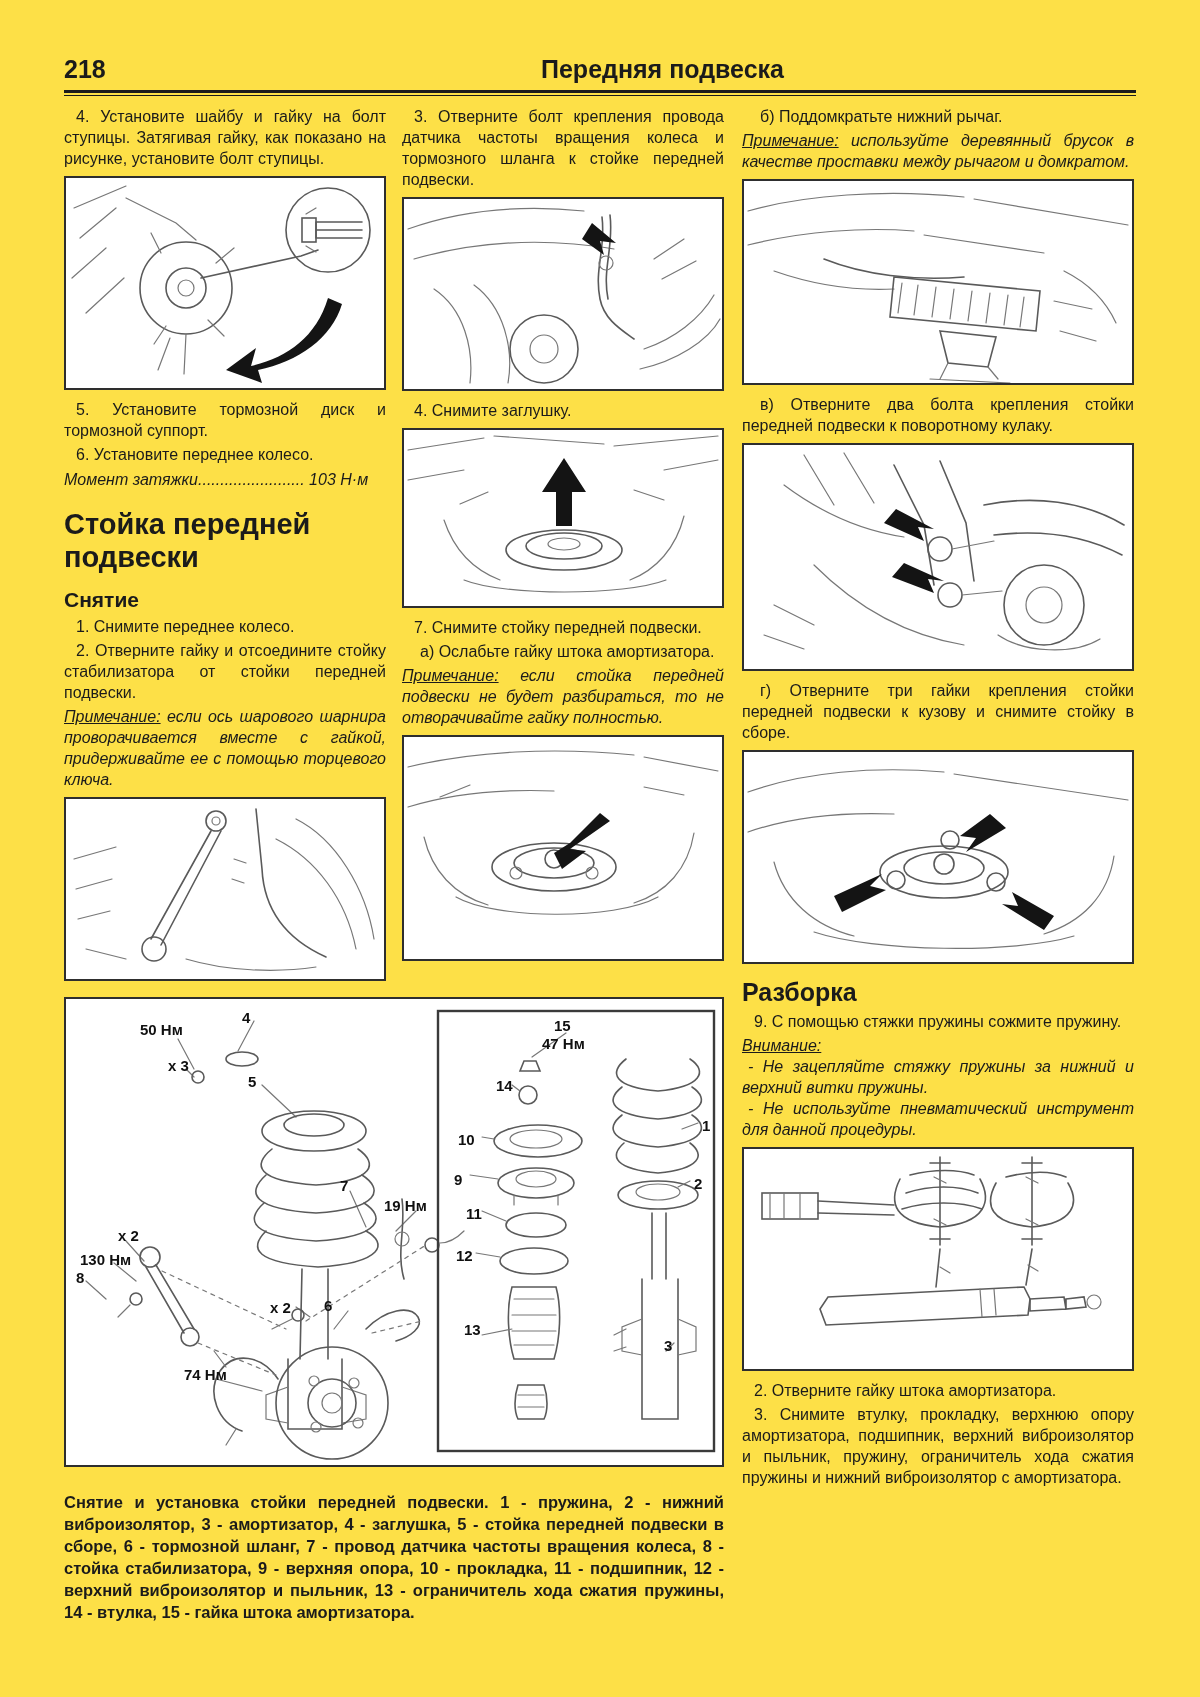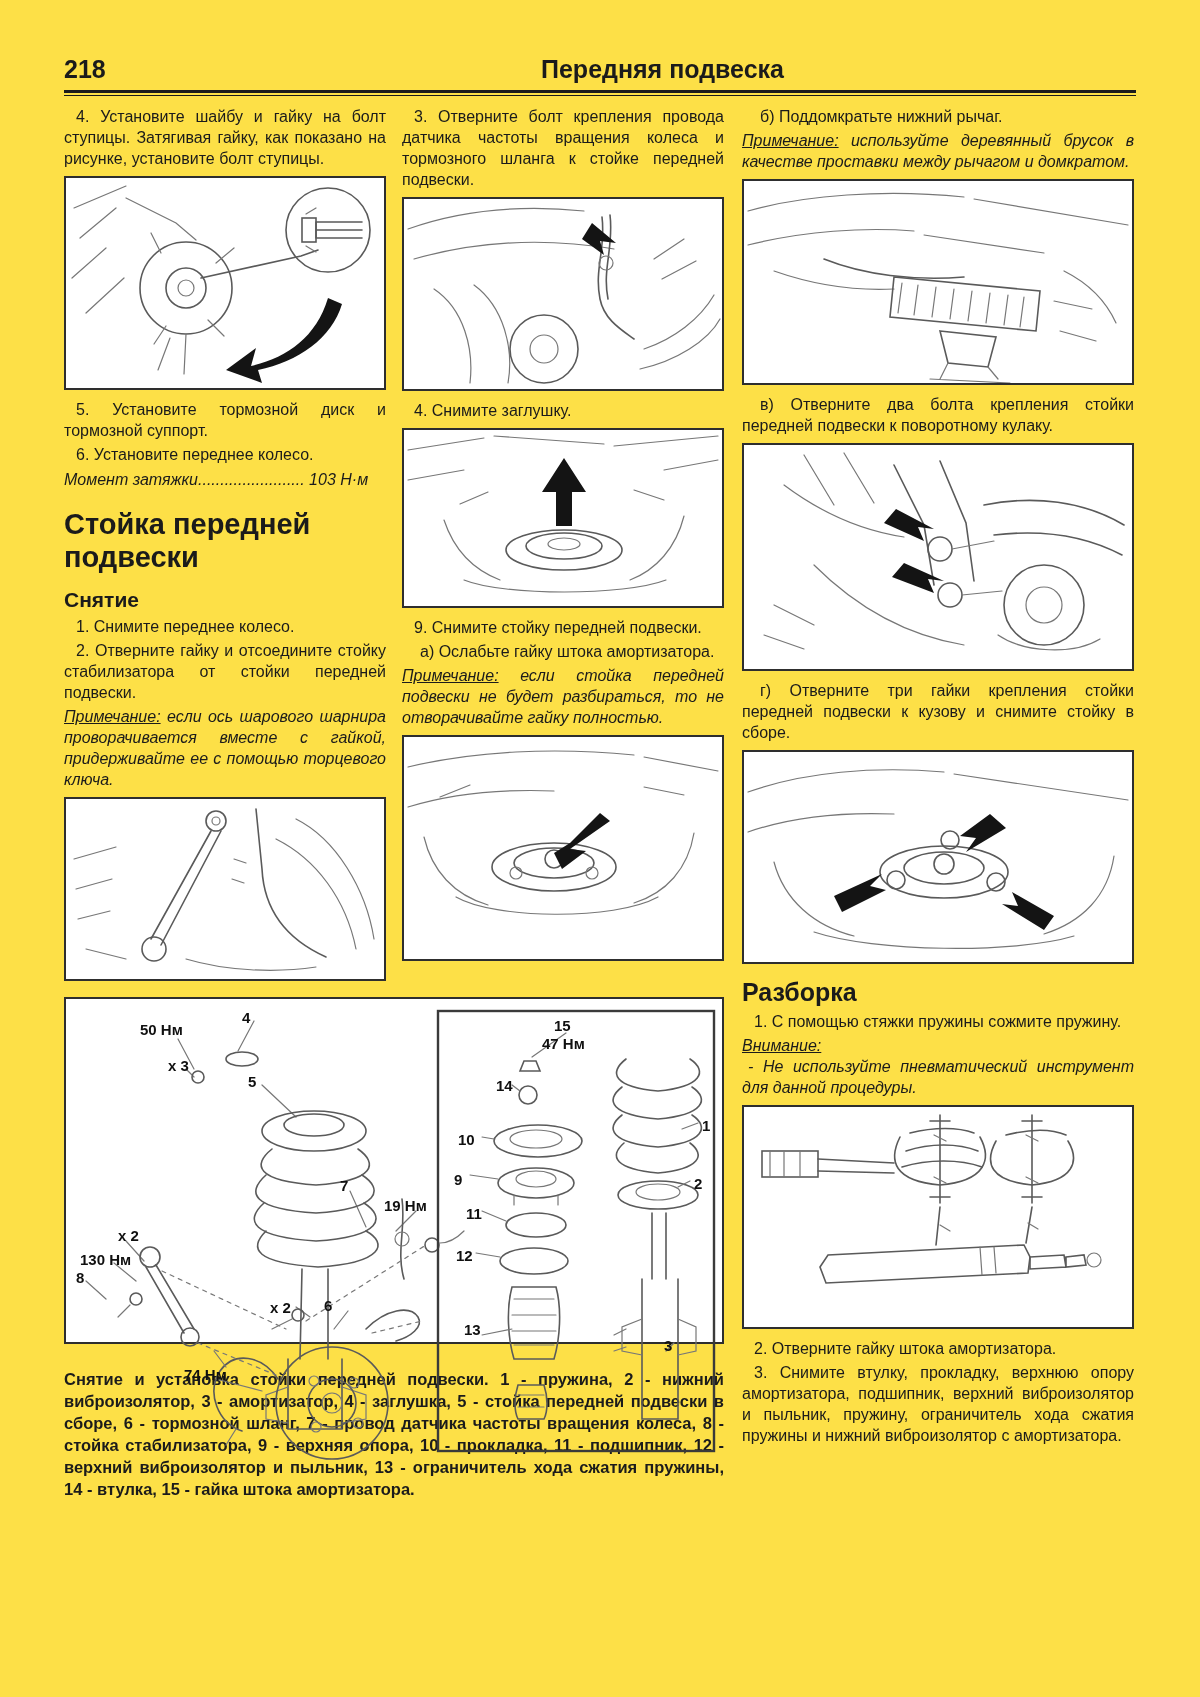--- a/index.html
+++ b/index.html
@@ -124,41 +124,41 @@
               <path class="sketch2" d="M4 20 L80 8 M90 6 L200 14 M210 16 L314 6 M4 50 L60 40 M260 40 L314 30"></path>
               <ellipse class="sketch" cx="160" cy="120" rx="58" ry="20"></ellipse>
               <ellipse class="sketch" cx="160" cy="116" rx="38" ry="13"></ellipse>
               <ellipse class="sketch2" cx="160" cy="114" rx="16" ry="6"></ellipse>
               <path class="blk" d="M152 96 L152 62 L138 62 L160 28 L182 62 L168 62 L168 96 Z"></path>
               <path class="sketch2" d="M60 150 C100 166 220 166 262 150 M40 90 C50 120 70 140 96 150 M280 86 C272 118 252 140 226 150"></path>
               <path class="sketch2" d="M230 60 L260 70 M84 62 L56 74"></path>
             </svg>
           </div>
 
-          <p class="step">9. Снимите стойку передней подвески.</p>
+          <p class="step">7. Снимите стойку передней подвески.</p>
           <p class="lettered">а) Ослабьте гайку штока амортизатора.</p>
           <p class="note"><span class="nlabel">Примечание:</span><span> если стойка передней подвески не будет разбираться, то не отворачивайте гайку полностью.</span></p>
 
           <div class="fig" style="height:226px;">
             <svg width="318" height="222" viewBox="0 0 318 222">
               <path class="sketch2" d="M4 30 C70 14 150 10 230 18 M240 20 L314 34 M4 70 C50 56 100 52 150 54"></path>
               <ellipse class="sketch" cx="150" cy="130" rx="62" ry="24"></ellipse>
               <ellipse class="sketch" cx="150" cy="126" rx="40" ry="15"></ellipse>
               <circle class="sketch" cx="150" cy="122" r="9"></circle>
               <circle class="sketch2" cx="112" cy="136" r="6"></circle>
               <circle class="sketch2" cx="188" cy="136" r="6"></circle>
               <path class="blk" d="M206 84 L166 112 L182 114 L158 132 L150 116 L166 106 L196 76 Z"></path>
               <path class="sketch2" d="M52 160 C90 182 210 184 254 160 M20 100 C28 134 50 158 84 168 M290 96 C284 132 262 156 230 166"></path>
               <path class="sketch2" d="M240 50 L280 58 M66 48 L36 60"></path>
             </svg>
           </div>
         </div>
       </div>
 
-      <div class="fig" style="height:347px;">
+      <div class="fig" style="height:470px;">
         <svg width="656" height="466" viewBox="0 0 656 466">
 
           <path class="sketch2" d="M112 40 L128 70 M120 70 L128 78 M188 22 L172 52 M196 86 L230 118 M284 192 L300 228 M350 212 L330 232 M60 242 L78 262 M48 264 L70 282 M150 380 L196 392 M282 312 L268 330 M230 308 L244 318 M20 282 L40 300"></path>
 
           <circle class="sketch" cx="132" cy="78" r="6"></circle>
           <ellipse class="sketch" cx="176" cy="60" rx="16" ry="7"></ellipse>
 
           <ellipse class="sketch" cx="248" cy="132" rx="52" ry="20"></ellipse>
           <ellipse class="sketch" cx="248" cy="126" rx="30" ry="11"></ellipse>
           <path class="sketch" d="M206 150 C186 166 190 182 250 186 C310 182 312 164 292 150"></path>
@@ -303,22 +303,23 @@
           <circle class="sketch" cx="206" cy="88" r="9"></circle>
           <circle class="sketch" cx="252" cy="130" r="9"></circle>
           <path class="blk" d="M98 160 L142 138 L126 134 L138 122 L90 144 Z"></path>
           <path class="blk" d="M246 62 L216 84 L232 86 L222 100 L262 76 Z"></path>
           <path class="blk" d="M310 164 L268 140 L274 154 L258 152 L300 178 Z"></path>
           <path class="sketch2" d="M70 180 C130 200 270 202 330 184 M30 110 C40 148 70 174 110 184 M370 104 C364 144 338 170 300 182"></path>
         </svg>
       </div>
 
       <h4>Разборка</h4>
-      <p class="step">1. С помощью стяжки пружины сожмите пружину.</p>
+      <p class="step">9. С помощью стяжки пружины сожмите пружину.</p>
       <p class="note" style="margin-bottom:0;"><span class="nlabel">Внимание:</span></p>
+      <p class="warn-item">- Не зацепляйте стяжку пружины за нижний и верхний витки пружины.</p>
       <p class="warn-item">- Не используйте пневматический инструмент для данной процедуры.</p>
 
       <div class="fig" style="height:224px;">
         <svg width="388" height="220" viewBox="0 0 388 220">
 
           <rect class="sketch" x="18" y="44" width="56" height="26"></rect>
           <path class="sketch2" d="M26 44 L26 70 M40 44 L40 70 M56 44 L56 70"></path>
           <path class="sketch" d="M74 52 L150 56 M74 64 L150 66"></path>
 
           <path class="sketch" d="M156 30 C144 54 150 74 196 78 C242 74 248 52 236 30 M166 26 C190 20 214 20 230 26"></path>

